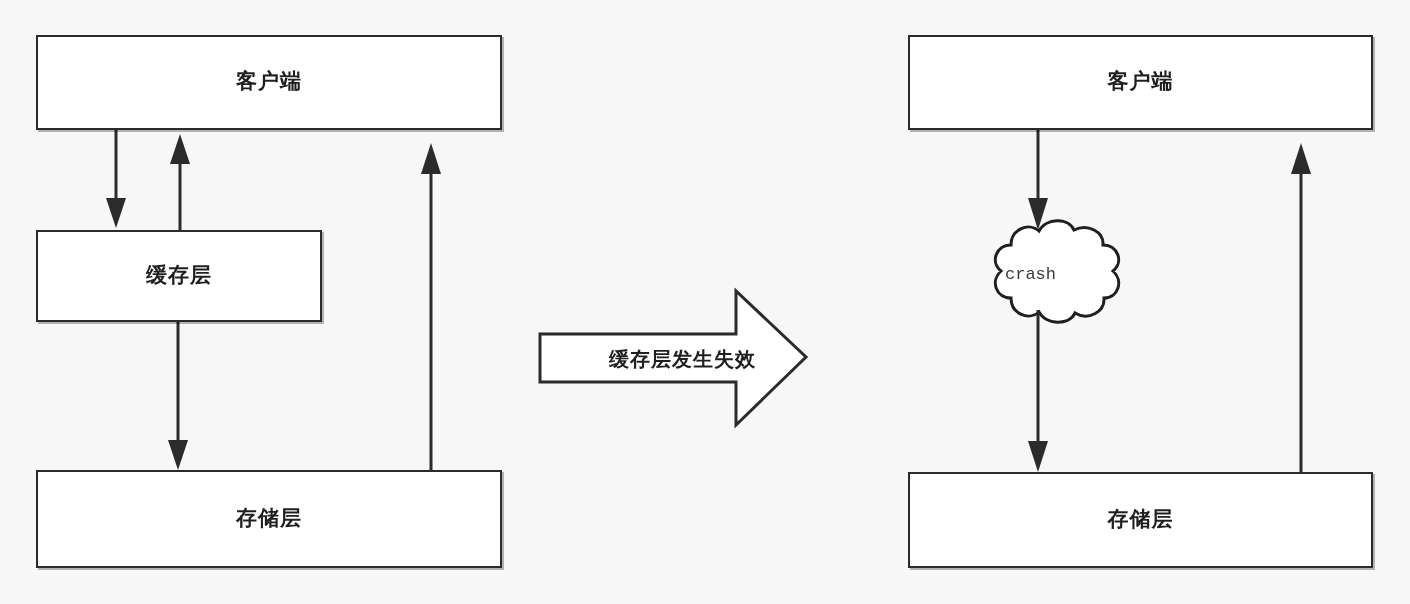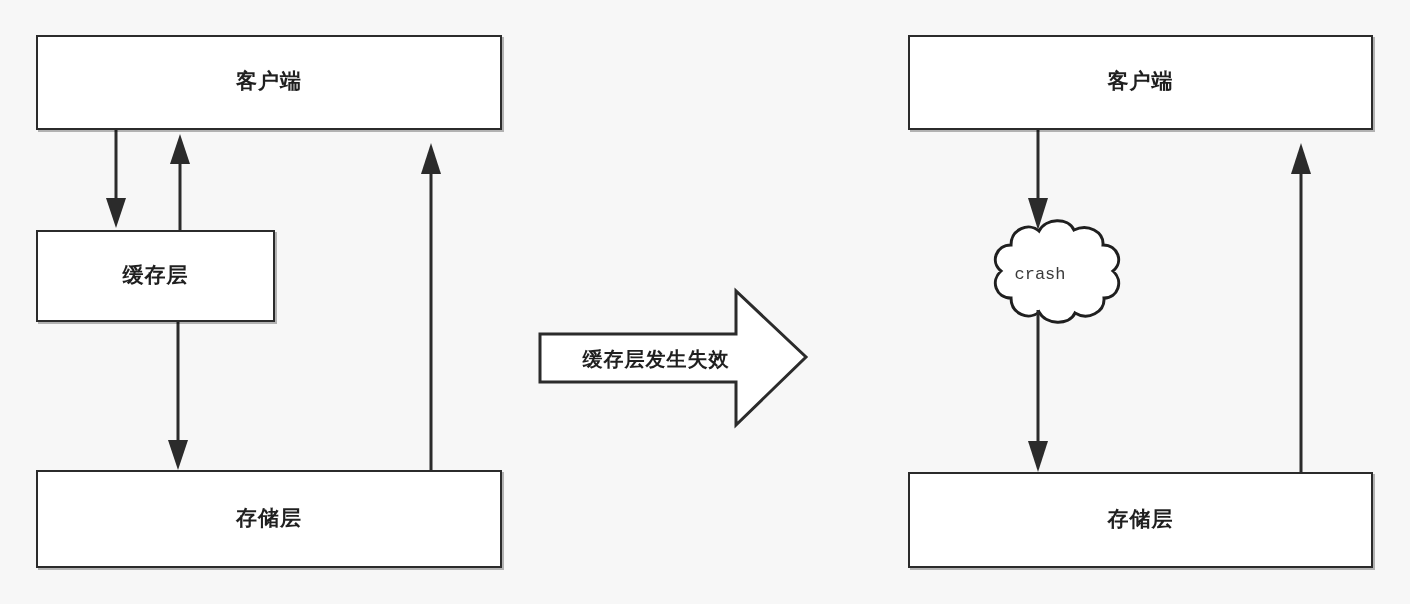--- a/index.html
+++ b/index.html
@@ -35,21 +35,21 @@
   .node-label {
     font-size: 21px;
     font-weight: bold;
     color: #1f1f1f;
     letter-spacing: 1px;
     line-height: 1;
     user-select: none;
   }
   
   #client-box-left  { left: 36px;  top: 35px;  width: 466px; height: 95px; }
-  #cache-box-left   { left: 36px;  top: 230px; width: 239px; height: 92px; }
+  #cache-box-left   { left: 36px;  top: 230px; width: 286px; height: 92px; }
   #storage-box-left { left: 36px;  top: 470px; width: 466px; height: 98px; }
   
   #client-box-right  { left: 908px; top: 35px;  width: 465px; height: 95px; }
   #storage-box-right { left: 908px; top: 472px; width: 465px; height: 96px; }
 
   .svg-layer {
     position: absolute;
     left: 0;
     top: 0;
     width: 1410px;
@@ -74,31 +74,31 @@
     fill: #ffffff;
     stroke: #2b2b2b;
     stroke-width: 3;
     stroke-linejoin: miter;
   }
   .cloud-text {
     position: absolute;
     left: 1005px;
     top: 265px;
     width: 70px;
-    text-align: center;
+    text-align: left;
     font-size: 17px;
     color: #3a3a3a;
     user-select: none;
   }
   .big-arrow-text {
     position: absolute;
     left: 556px;
     top: 346px;
     width: 200px;
-    text-align: center;
+    text-align: right;
     font-size: 20px;
     font-weight: bold;
     color: #1f1f1f;
     letter-spacing: 1px;
     user-select: none;
   }
 </style>
 </head>
 <body>
 

